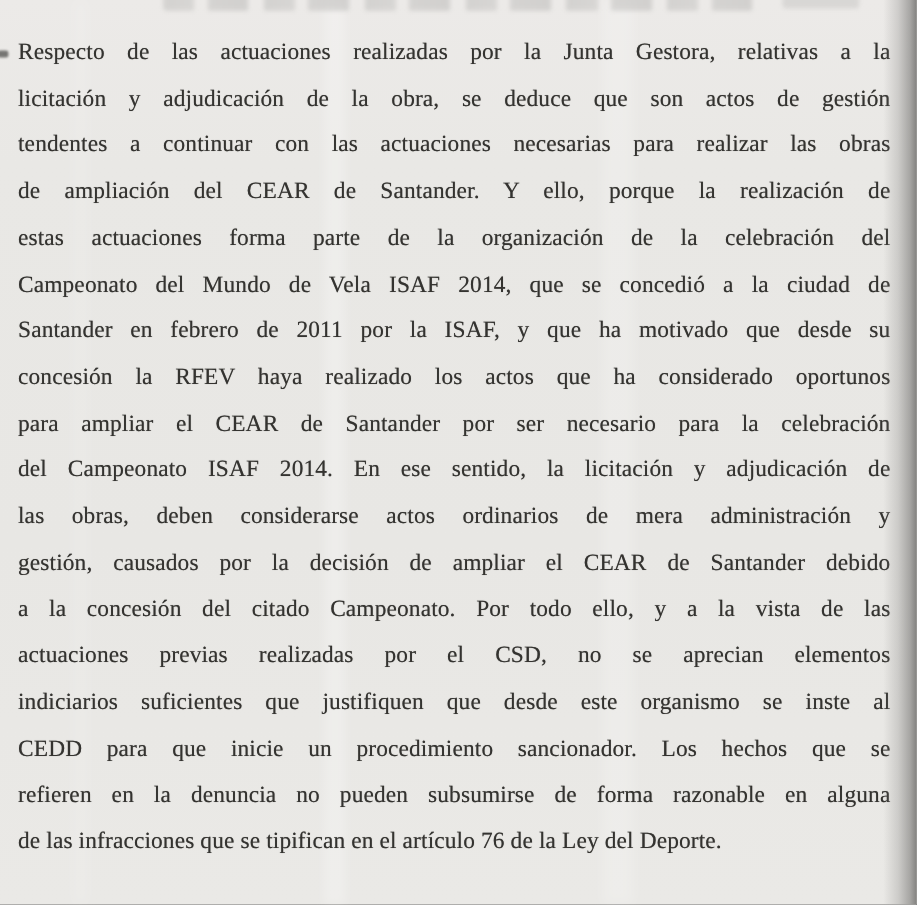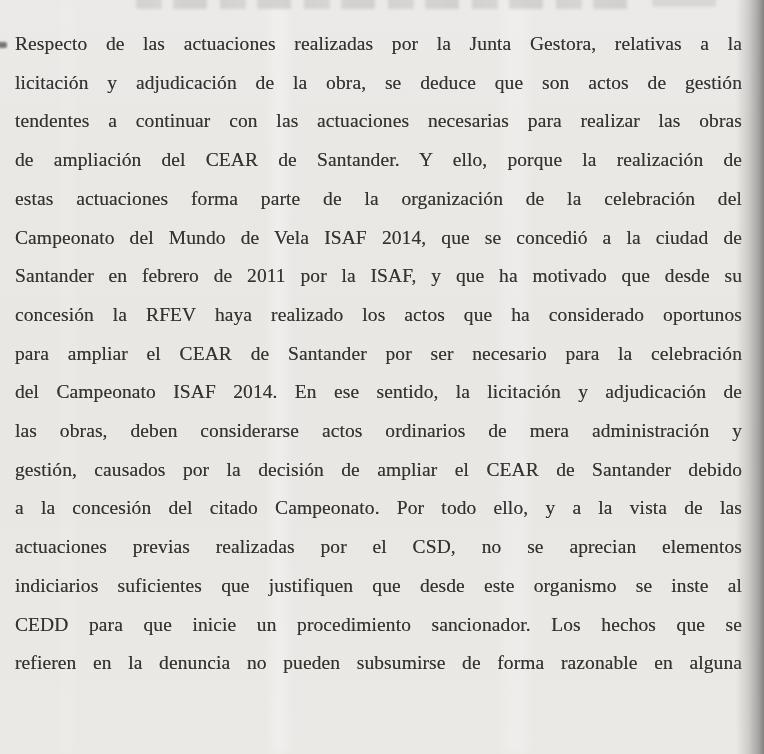--- a/index.html
+++ b/index.html
@@ -127,16 +127,17 @@
     <div class="line">concesión la RFEV haya realizado los actos que ha considerado oportunos</div>
     <div class="line">para ampliar el CEAR de Santander por ser necesario para la celebración</div>
     <div class="line">del Campeonato ISAF 2014. En ese sentido, la licitación y adjudicación de</div>
     <div class="line">las obras, deben considerarse actos ordinarios de mera administración y</div>
     <div class="line">gestión, causados por la decisión de ampliar el CEAR de Santander debido</div>
     <div class="line">a la concesión del citado Campeonato. Por todo ello, y a la vista de las</div>
     <div class="line">actuaciones previas realizadas por el CSD, no se aprecian elementos</div>
     <div class="line">indiciarios suficientes que justifiquen que desde este organismo se inste al</div>
     <div class="line">CEDD para que inicie un procedimiento sancionador. Los hechos que se</div>
     <div class="line">refieren en la denuncia no pueden subsumirse de forma razonable en alguna</div>
+    <div class="line last">de las infracciones que se tipifican en el artículo 76 de la Ley del Deporte.</div>
   </div>
 
   <div class="edge-shadow"></div>
 </div>
 
 </body></html>

